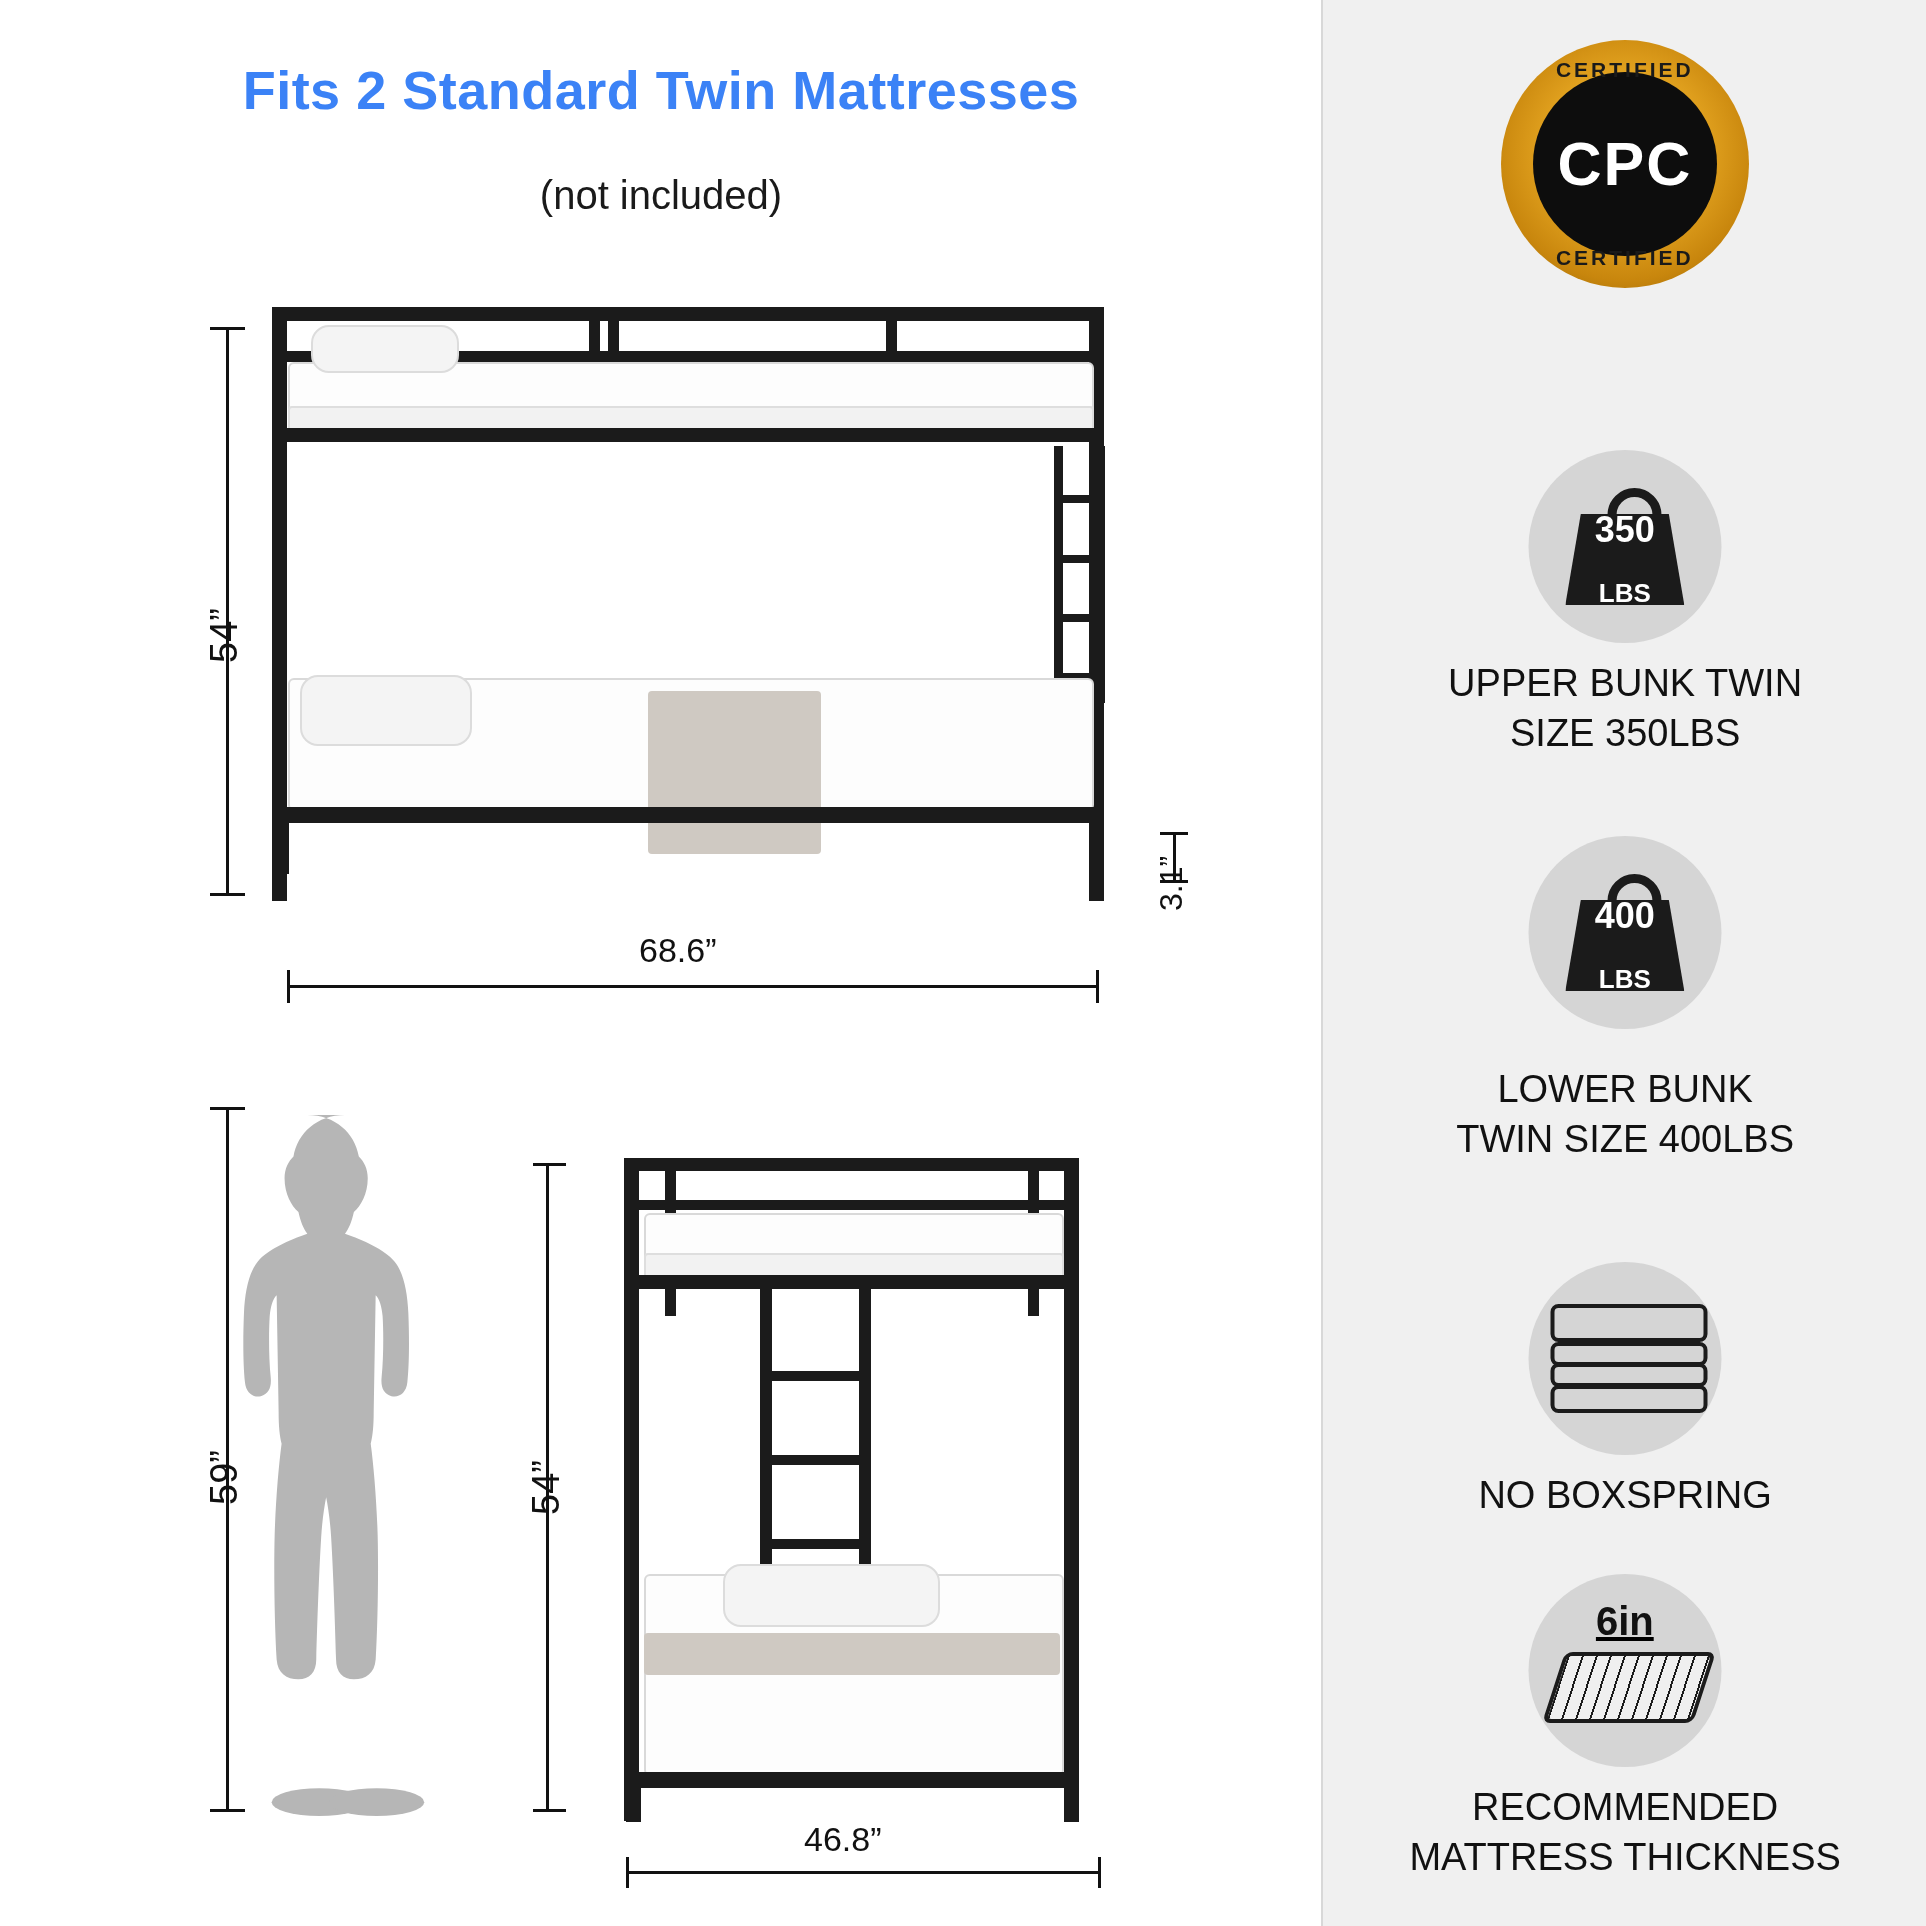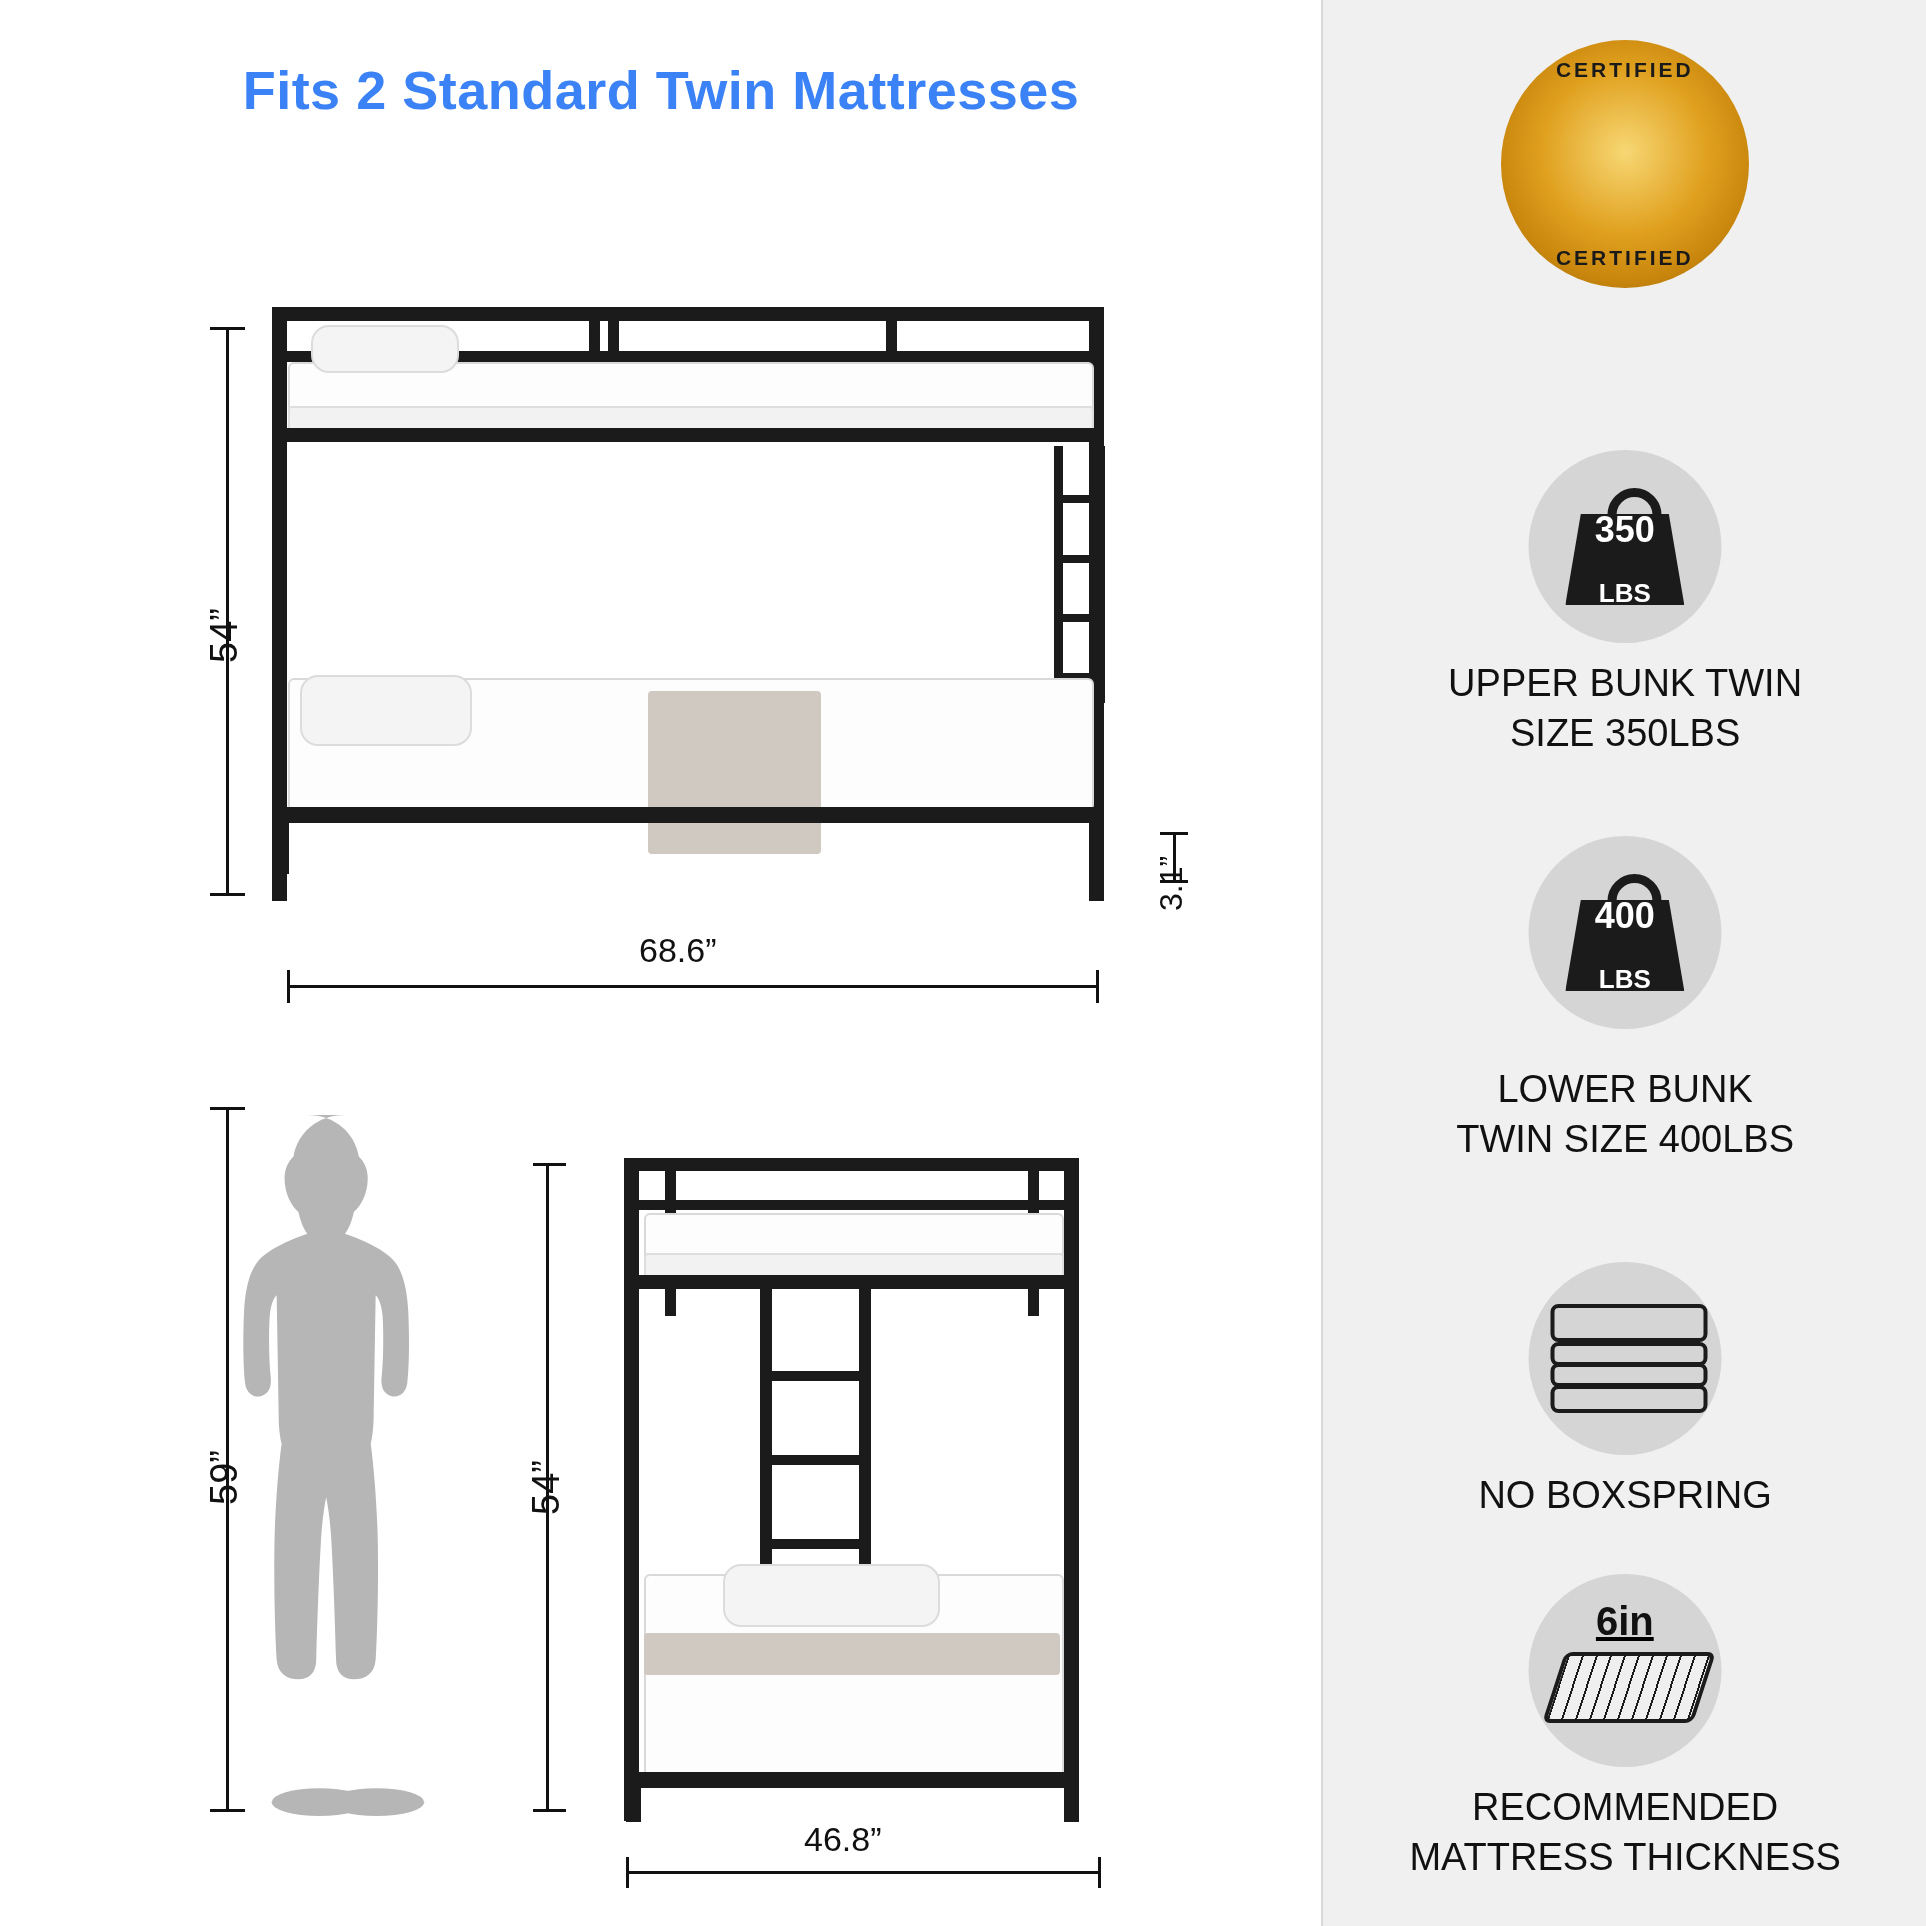--- a/index.html
+++ b/index.html
@@ -101,20 +101,21 @@
   }
 </style>
 </head>
 <body>
 
 <div class="page">
 
   <div class="left">
 
     <div class="title">Fits 2 Standard Twin  Mattresses</div>
+    <div class="subtitle">(not included)</div>
 
     <div>
 
       <div class="dimline" style="left:226px;top:327px;width:3px;height:569px;"></div>
       <div class="dimline" style="left:210px;top:327px;width:35px;height:3px;"></div>
       <div class="dimline" style="left:210px;top:893px;width:35px;height:3px;"></div>
       <div class="vlabel" style="left:203px;top:663px;">54”</div>
 
       <div class="sideview">
 
@@ -218,20 +219,21 @@
       <div class="dimline" style="left:626px;top:1857px;width:3px;height:31px;"></div>
       <div class="dimline" style="left:1098px;top:1857px;width:3px;height:31px;"></div>
       <div class="hlabel" style="left:804px;top:1820px;">46.8”</div>
     </div>
   </div>
 
   <div class="right">
 
     <div class="badge" style="top:40px;">
       <div class="badge-text-top">CERTIFIED</div>
+      <div class="badge-inner">CPC</div>
       <div class="badge-text-bottom">CERTIFIED</div>
     </div>
 
     <div class="circ" style="top:450px;">
       <div class="weight-icon">
         <div class="weight-handle"></div>
         <div class="weight-body">
           <span class="weight-num">350</span>
           <span class="weight-unit">LBS</span>
         </div>

